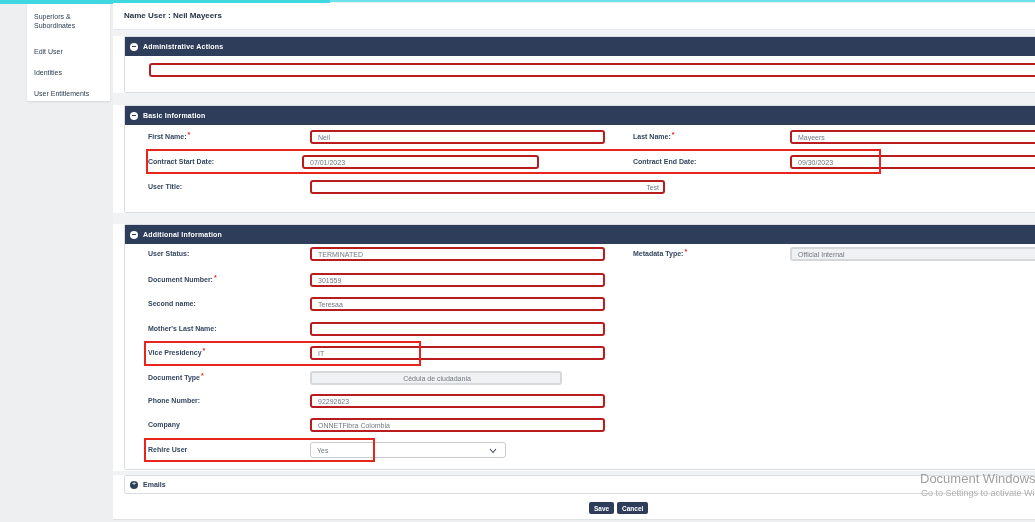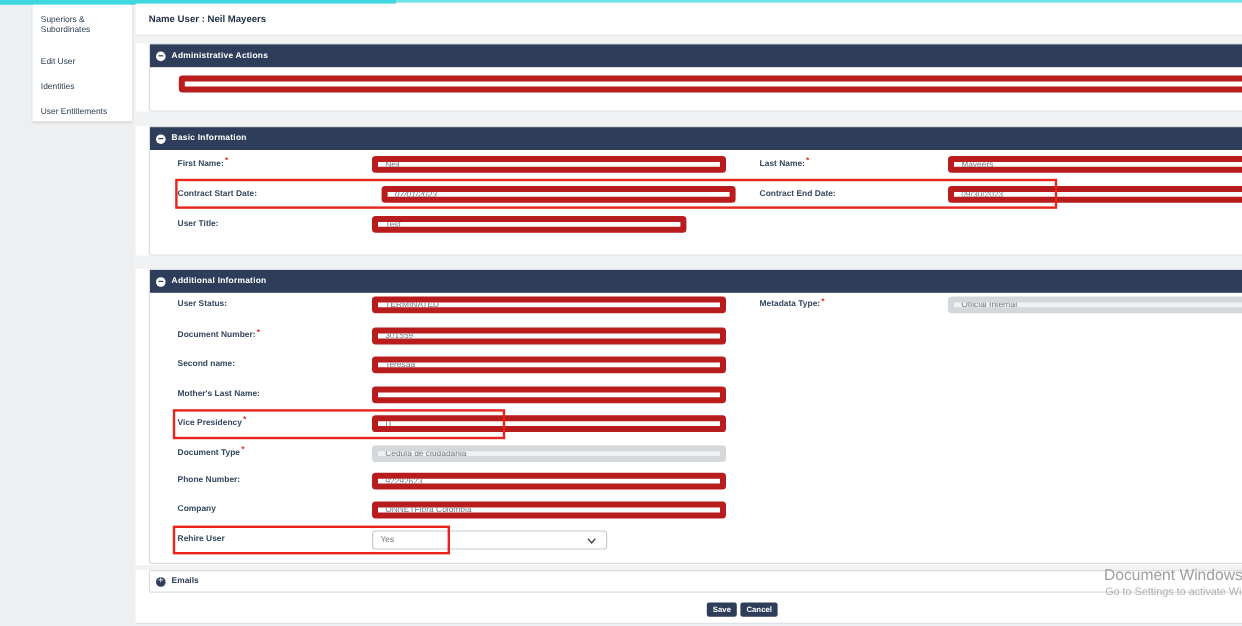--- a/index.html
+++ b/index.html
@@ -32,21 +32,21 @@
     display:flex;align-items:center;justify-content:center;flex:0 0 auto;}
   .icon-cminus::after{content:"";width:4px;height:1px;background:#2e3d59;}
   .emails-bar{display:flex;align-items:center;padding-left:5px;cursor:pointer;}
   .icon-cplus{width:8px;height:8px;border-radius:50%;background:#2e3d59;color:#fff;
     display:flex;align-items:center;justify-content:center;font-size:8px;line-height:8px;flex:0 0 auto;}
   .icon-cplus::after{content:"+";margin-top:-1px;}
   .emails-label{color:#2e3d59;font-size:7px;font-weight:bold;margin-left:5px;}
   
   .flabel{position:absolute;font-size:7px;font-weight:bold;color:#33475f;white-space:nowrap;line-height:8px;}
   .req{color:#e02b20;margin-left:1px;position:relative;top:-2px;font-size:7px;}
-  .finput{position:absolute;height:14px;border:5px solid #b91c1c;border-radius:3px;
+  .finput{position:absolute;height:14px;border:2px solid #b91c1c;border-radius:3px;
     font-size:7px;color:#6f7882;padding:0 4px 0 6px;background:#fff;box-sizing:border-box;
     font-family:inherit;outline:none;}
   .finput.dis{background:#f0f1f2;border-color:#d5d8db;}
   .fselect{position:absolute;border:1px solid #c8ccd2;border-radius:3px;background:#fff;
     display:flex;align-items:center;font-size:7px;color:#6f7882;padding-left:6px;
     box-sizing:border-box;cursor:pointer;}
   .chev{position:absolute;right:8px;top:5px;}
   
   .redbox{border:2px solid #e8251d;background:transparent;pointer-events:none;z-index:8;}
   
@@ -91,27 +91,27 @@
     <span class="icon-cminus"></span>
     <span class="sec-head-label">Basic Information</span>
   </div>
 </div>
 <div class="abs flabel" style="left:148px;top:133px;"><span>First Name:</span><span class="req">*</span></div>
 <input class="abs finput" style="left: 310px; top: 130px; width: 295px;" value="Neil">
 <div class="abs flabel" style="left:633px;top:133px;"><span>Last Name:</span><span class="req">*</span></div>
 <input class="abs finput" style="left: 790px; top: 130px; width: 300px;" value="Mayeers">
 
 <div class="abs flabel" style="left:148px;top:158px;"><span>Contract Start Date:</span></div>
-<input class="abs finput" style="left: 318px; top: 155px; width: 295px; font-style: italic;" value="07/01/2023">
+<input class="abs finput" style="left: 302px; top: 155px; width: 237px;" value="07/01/2023">
 <div class="abs flabel" style="left:633px;top:158px;"><span>Contract End Date:</span></div>
 <input class="abs finput" style="left: 790px; top: 155px; width: 300px;" value="09/30/2023">
 <div class="abs redbox" style="left:146px;top:149px;width:731px;height:21px;"></div>
 
 <div class="abs flabel" style="left:148px;top:183px;"><span>User Title:</span></div>
-<input class="abs finput" style="left: 310px; top: 180px; width: 262px;" value="Test">
+<input class="abs finput" style="left: 310px; top: 180px; width: 355px; text-align: right;" value="Test">
 
 <div class="abs sec" style="left:124px;top:224px;width:930px;height:246px;">
   <div class="sec-head">
     <span class="icon-cminus"></span>
     <span class="sec-head-label">Additional Information</span>
   </div>
 </div>
 <div class="abs flabel" style="left:148px;top:250px;"><span>User Status:</span></div>
 <input class="abs finput" style="left: 310px; top: 247px; width: 295px;" value="TERMINATED">
 <div class="abs flabel" style="left:633px;top:250px;"><span>Metadata Type:</span><span class="req">*</span></div>
@@ -124,21 +124,21 @@
 <input class="abs finput" style="left: 310px; top: 297px; width: 295px;" value="Teresaa">
 
 <div class="abs flabel" style="left:148px;top:325px;"><span>Mother's Last Name:</span></div>
 <input class="abs finput" style="left: 310px; top: 322px; width: 295px;" value="">
 
 <div class="abs flabel" style="left:148px;top:349px;"><span>Vice Presidency</span><span class="req">*</span></div>
 <input class="abs finput" style="left: 310px; top: 346px; width: 295px;" value="IT">
 <div class="abs redbox" style="left:144px;top:341px;width:273px;height:21px;"></div>
 
 <div class="abs flabel" style="left:148px;top:374px;"><span>Document Type</span><span class="req">*</span></div>
-<input class="abs finput dis" style="left: 310px; top: 371px; width: 295px;" value="Cédula de ciudadania">
+<input class="abs finput dis" style="left: 310px; top: 371px; width: 252px; text-align: center;" value="Cédula de ciudadania">
 
 <div class="abs flabel" style="left:148px;top:397px;"><span>Phone Number:</span></div>
 <input class="abs finput" style="left: 310px; top: 394px; width: 295px;" value="92292623">
 
 <div class="abs flabel" style="left:148px;top:421px;"><span>Company</span></div>
 <input class="abs finput" style="left: 310px; top: 418px; width: 295px;" value="ONNETFibra Colombia">
 
 <div class="abs flabel" style="left:148px;top:446px;"><span>Rehire User</span></div>
 <div class="abs fselect" style="left:310px;top:442px;width:196px;height:16px;">
   <span>Yes</span>

